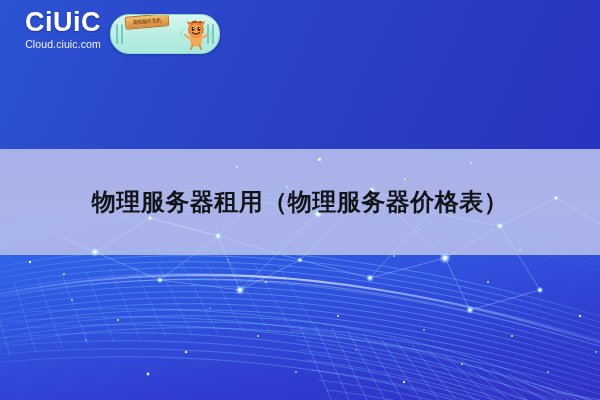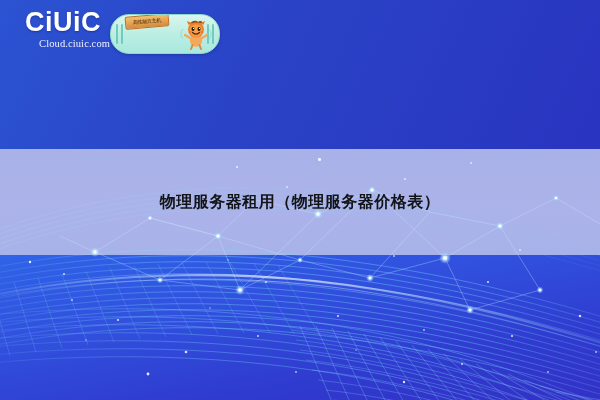--- a/index.html
+++ b/index.html
@@ -71,23 +71,22 @@
     letter-spacing: 0.5px;
     line-height: 30px;
     text-align: center;
     text-shadow: 0 1px 2px rgba(10,20,90,0.45);
   }
   .brand-domain {
     display: block;
     color: #f0f2ff;
     font-size: 10.5px;
     line-height: 14px;
-    text-align: right;
+    text-align: center;
     letter-spacing: 0.1px;
-    font-family: Liberation Serif, serif;
   }
 
   .server-badge {
     position: absolute;
     left: 110px;
     top: 14px;
     width: 108px;
     height: 38px;
     border-radius: 19px;
     background: linear-gradient(180deg, #d8f6ef 0%, #bdeee3 48%, #a9e8dd 100%);
@@ -166,21 +165,21 @@
   .title-wrap {
     position: absolute;
     left: 0; top: 149px;
     width: 600px; height: 106px;
     display: flex;
     align-items: center;
     justify-content: center;
   }
   .title-text {
     color: #121418;
-    font-size: 16px;
+    font-size: 24px;
     font-weight: bold;
     letter-spacing: 0.5px;
     line-height: 34px;
     white-space: nowrap;
     text-align: center;
   }
 
   .spark {
     position: absolute;
     border-radius: 50%;

